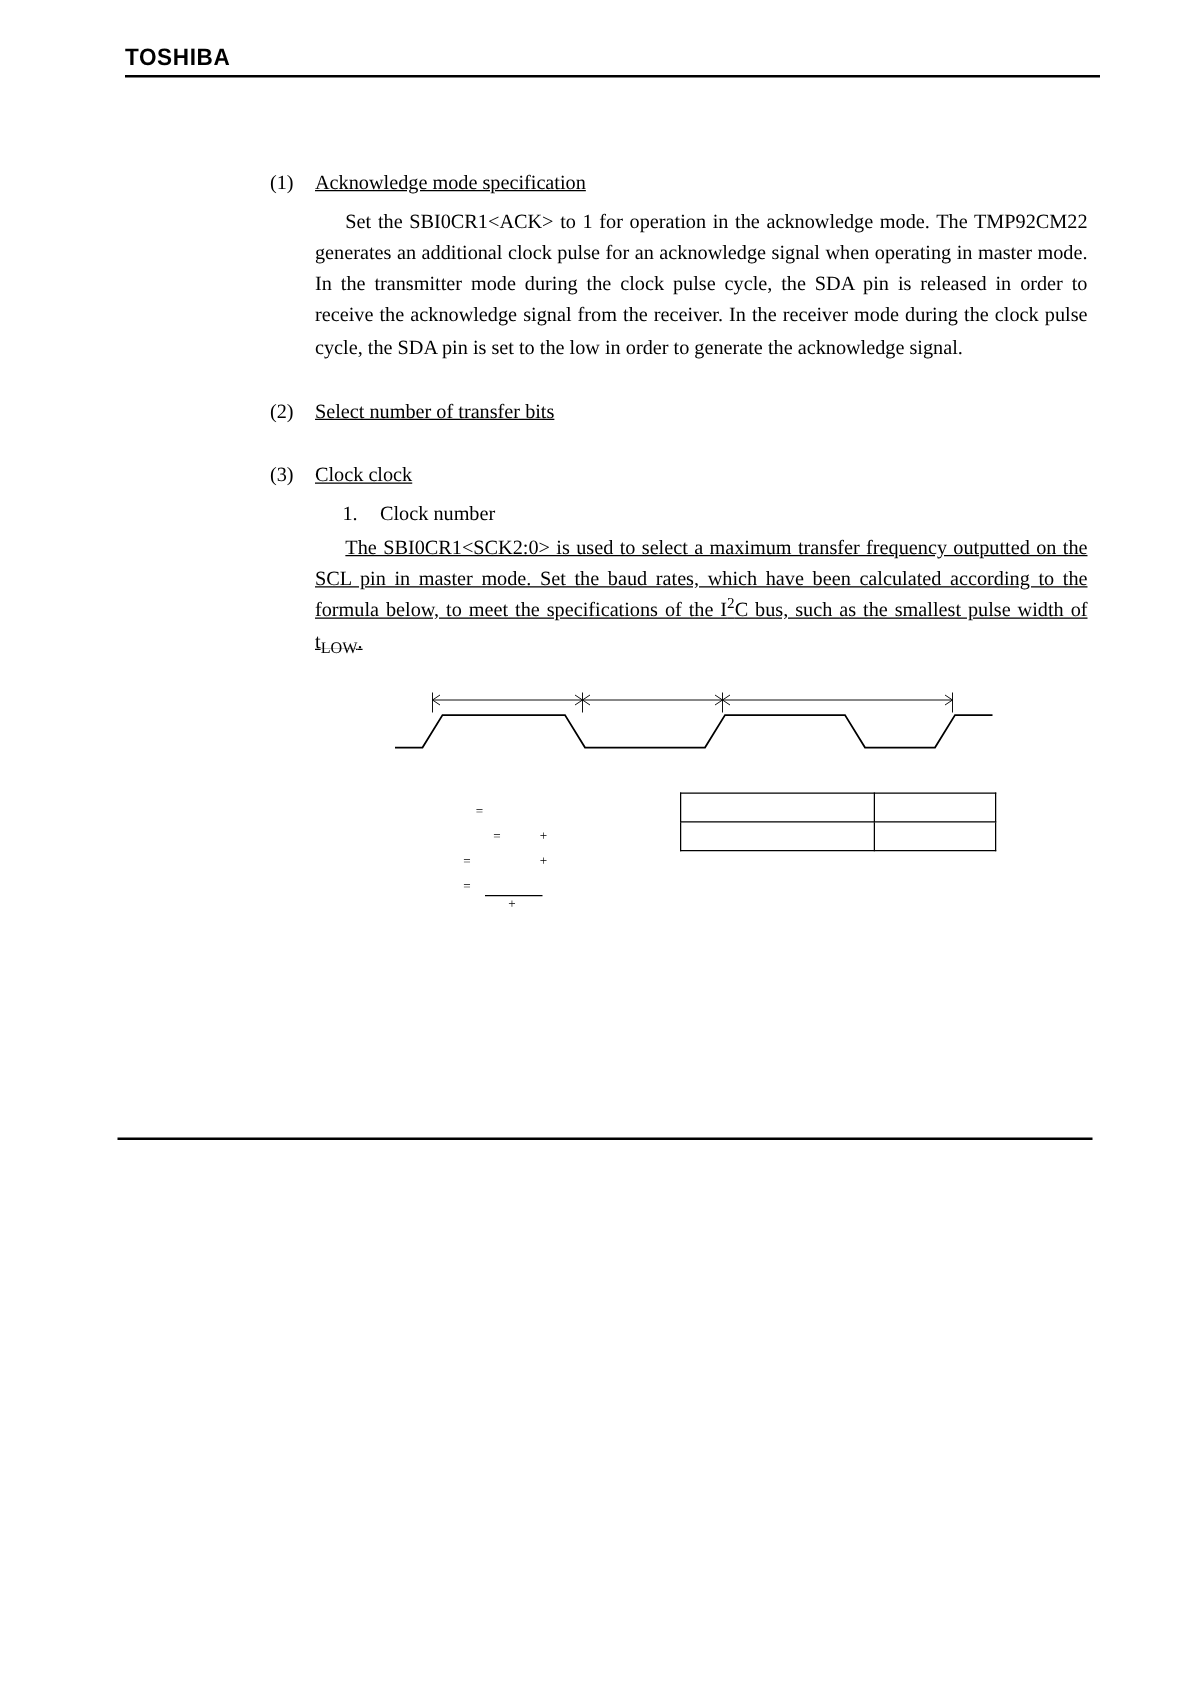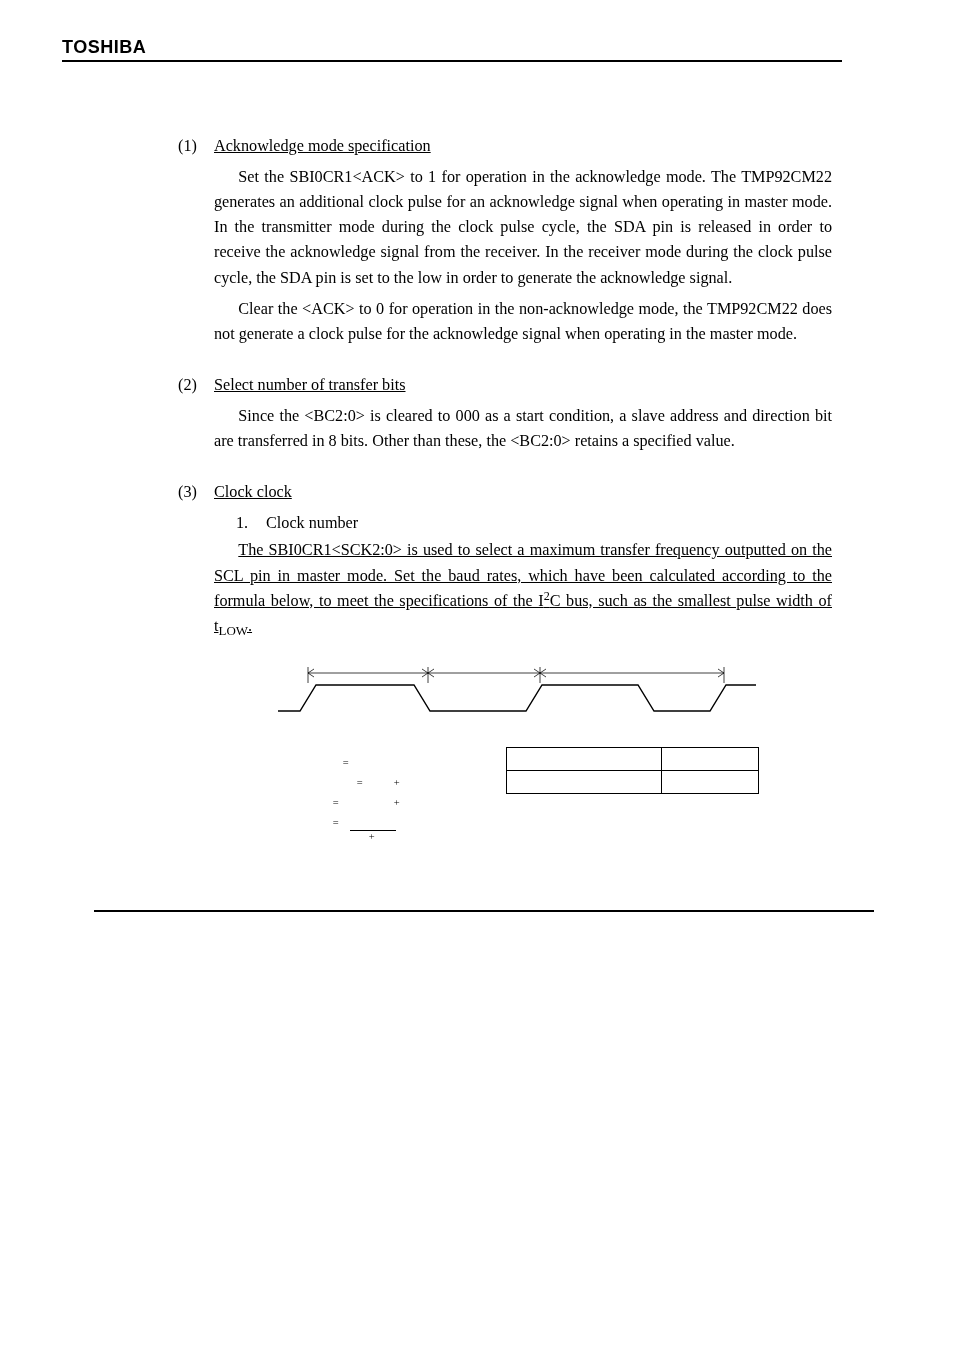--- a/index.html
+++ b/index.html
@@ -8,21 +8,21 @@
     width: 954px;
     background: #fff;
     font-family: "Century", "Times New Roman", serif;
     color: #000;
   }
   .page {
     width: 954px;
     height: 972px;
     position: relative;
     box-sizing: border-box;
-    padding: 36px 80px 36px 62px;
+    padding: 36px 80px 36px 100px;
   }
   .brand {
     font-family: Arial, "Helvetica Neue", Helvetica, sans-serif;
     font-weight: 900;
     font-stretch: condensed;
     letter-spacing: 0.5px;
     font-size: 19px;
     transform: scaleX(0.95);
     transform-origin: left;
     margin-bottom: 2px;
@@ -133,29 +133,27 @@
   <hr class="rule-top">
 
   <div class="content">
 
     <div class="sec">
       <div class="sec-head">
         <span class="sec-num">(1)</span>
         <span class="sec-title">Acknowledge mode specification</span>
       </div>
       <p class="body-para">Set the SBI0CR1&lt;ACK&gt; to 1 for operation in the acknowledge mode. The TMP92CM22 generates an additional clock pulse for an acknowledge signal when operating in master mode. In the transmitter mode during the clock pulse cycle, the SDA pin is released in order to receive the acknowledge signal from the receiver. In the receiver mode during the clock pulse cycle, the SDA pin is set to the low in order to generate the acknowledge signal.</p>
-      <p class="body-para">Clear the &lt;ACK&gt; to 0 for operation in the non-acknowledge mode, the TMP92CM22 does not generate a clock pulse for the acknowledge signal when operating in the master mode.</p>
     </div>
 
     <div class="sec">
       <div class="sec-head">
         <span class="sec-num">(2)</span>
         <span class="sec-title">Select number of transfer bits</span>
       </div>
-      <p class="body-para">Since the &lt;BC2:0&gt; is cleared to 000 as a start condition, a slave address and direction bit are transferred in 8 bits. Other than these, the &lt;BC2:0&gt; retains a specified value.</p>
     </div>
 
     <div class="sec" style="margin-bottom:4px;">
       <div class="sec-head">
         <span class="sec-num">(3)</span>
         <span class="sec-title">Clock clock</span>
       </div>
       <div class="subhead" style="margin-bottom:2px;">
         <span class="subnum">1.</span>
         <span>Clock number</span>

